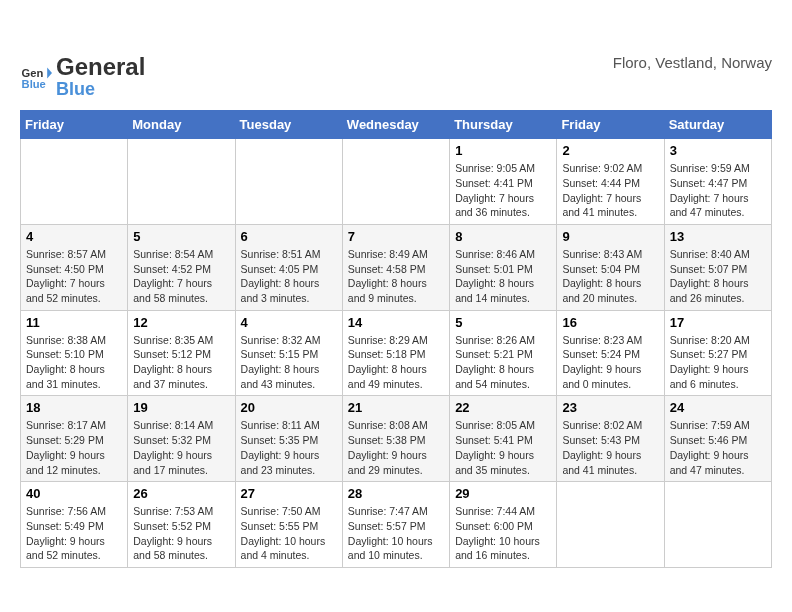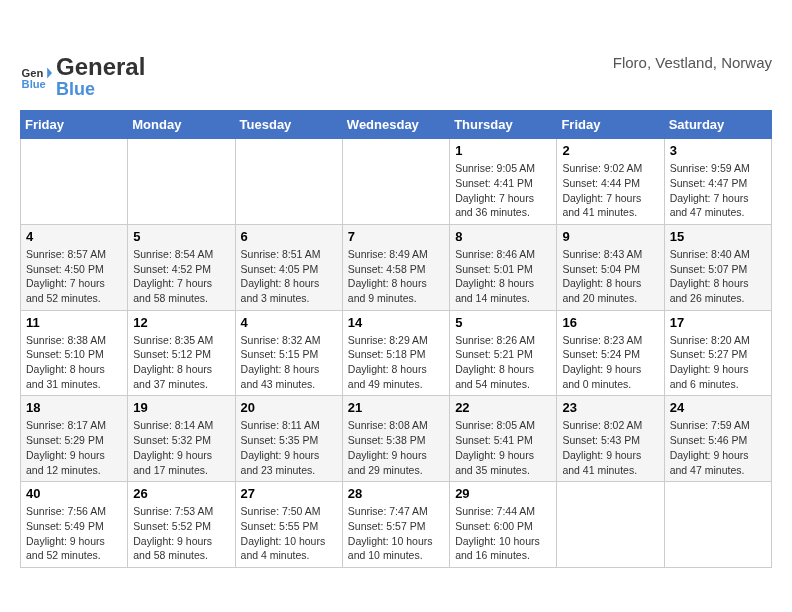--- a/index.html
+++ b/index.html
@@ -180,21 +180,21 @@
 and 14 minutes.</div>
         </td>
         <td>
           <span class="day-num">9</span>
           <div class="day-info">Sunrise: 8:43 AM
 Sunset: 5:04 PM
 Daylight: 8 hours
 and 20 minutes.</div>
         </td>
         <td>
-          <span class="day-num">15</span>
+          <span class="day-num">13</span>
           <div class="day-info">Sunrise: 8:40 AM
 Sunset: 5:07 PM
 Daylight: 8 hours
 and 26 minutes.</div>
         </td>
       </tr>
       <tr>
         <td>
           <span class="day-num">11</span>
           <div class="day-info">Sunrise: 8:38 AM

